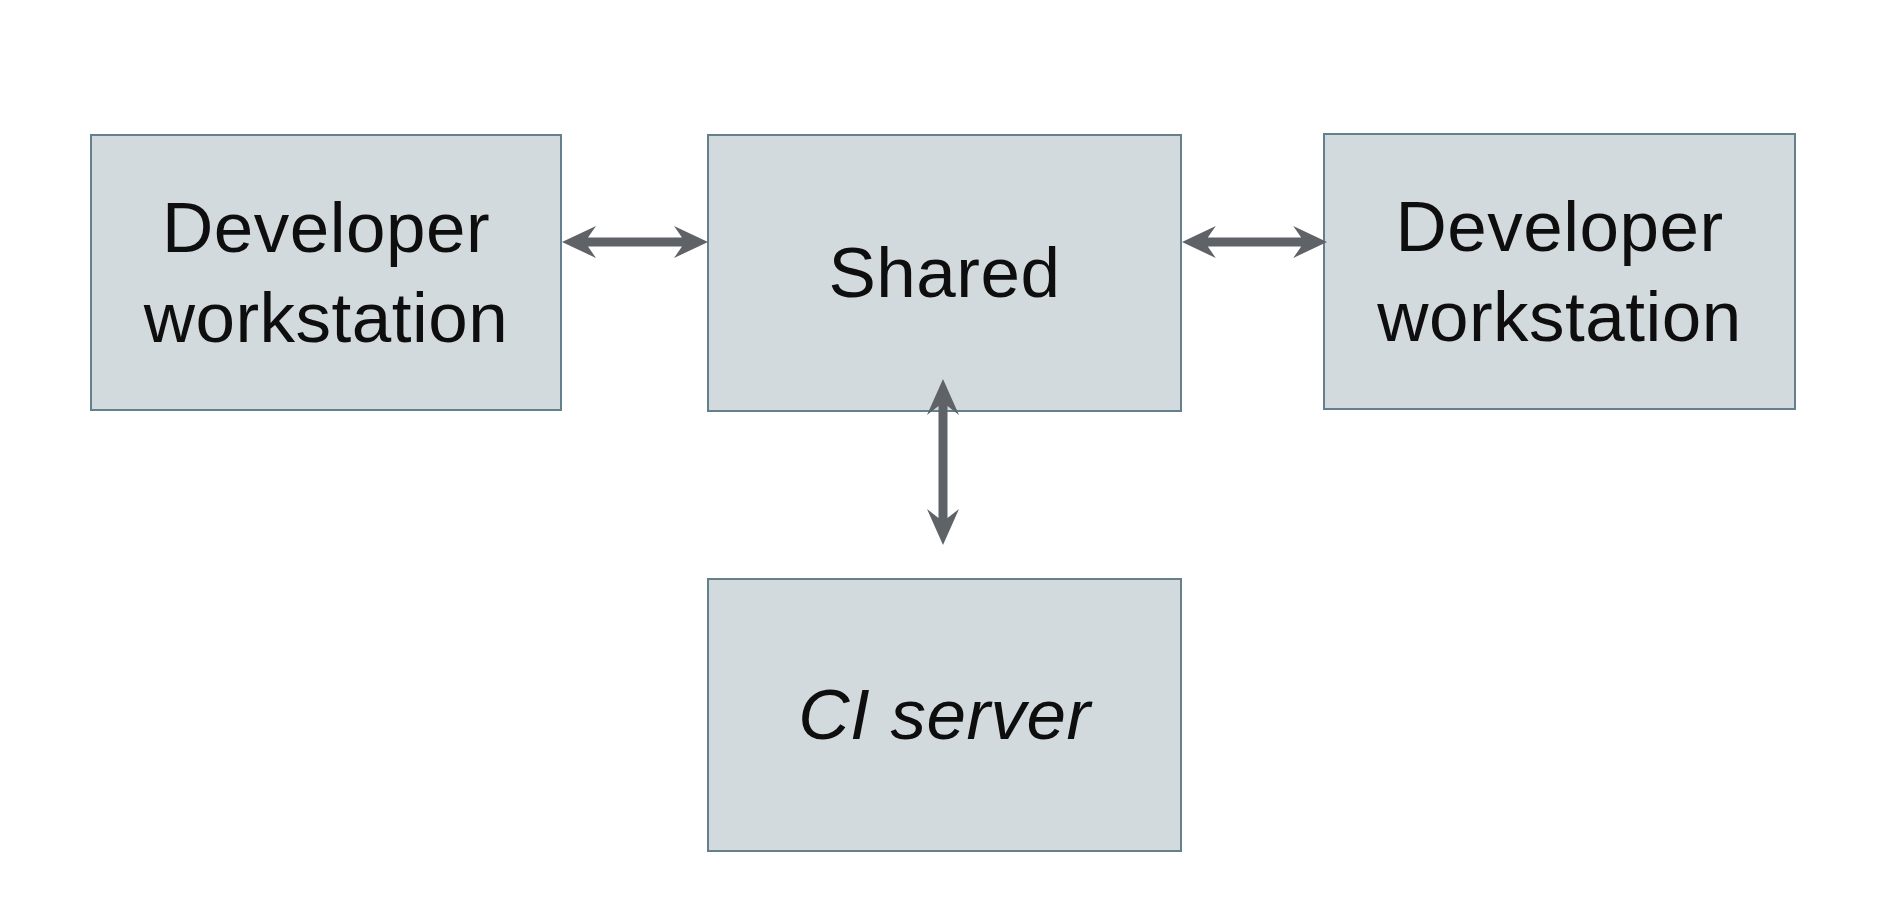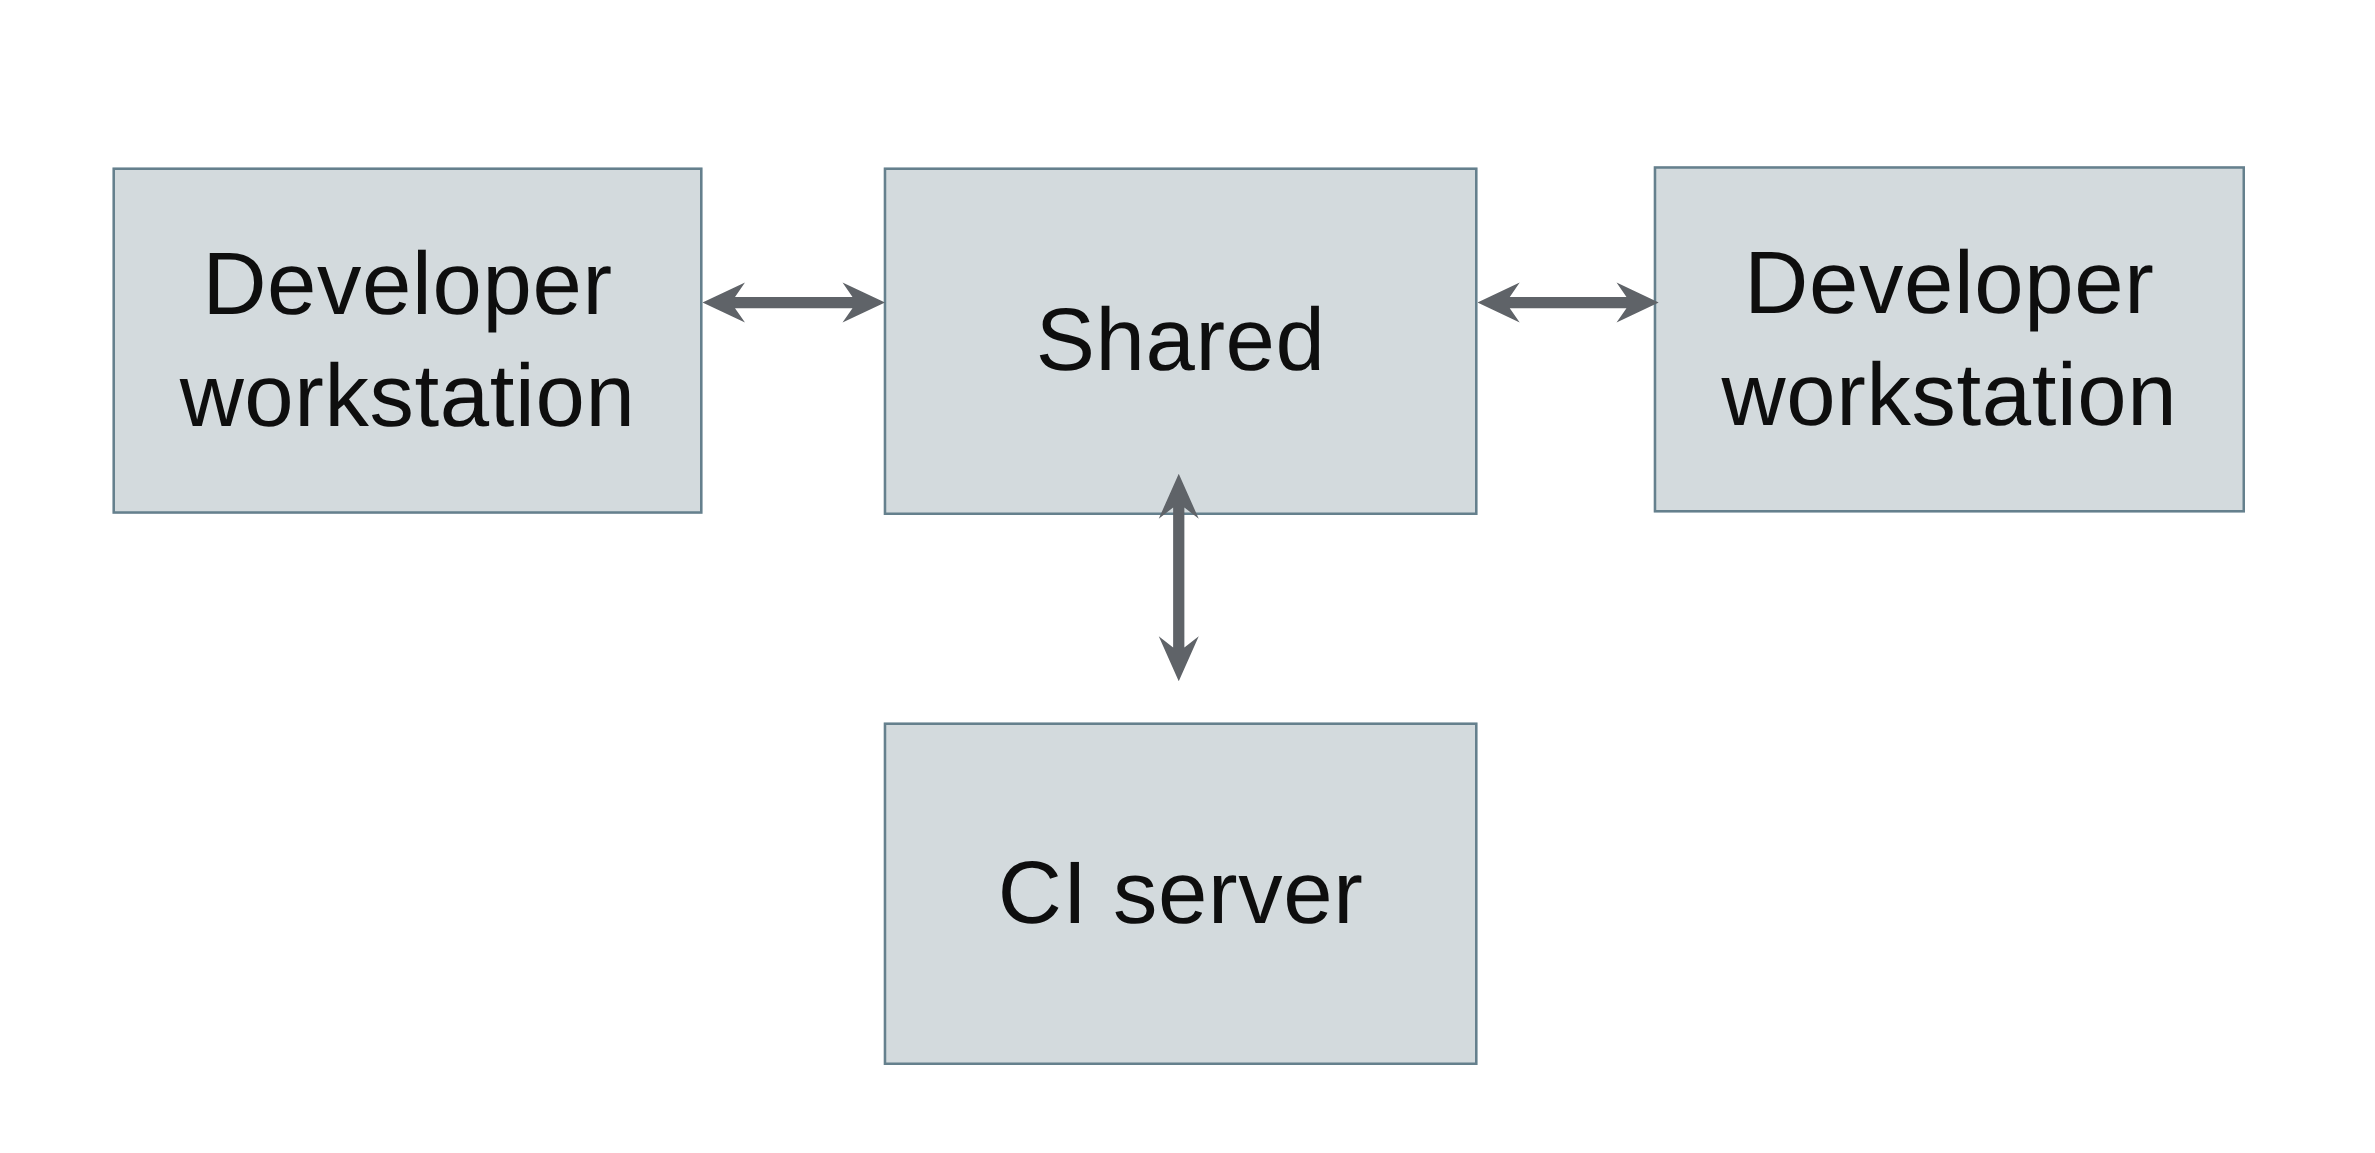--- a/index.html
+++ b/index.html
@@ -28,21 +28,21 @@
     color: #0e0e0e;
     font-size: 71px;
     line-height: 90px;
     letter-spacing: 0.5px;
     margin-top: 32px;
   }
   .node span { display: block; white-space: nowrap; }
   #node-dev-left    { left: 90px;   top: 102px; width: 472px; height: 277px; }
   #node-shared-cache{ left: 707px;  top: 102px; width: 475px; height: 278px; gap: 45px; }
   #node-dev-right   { left: 1323px; top: 101px; width: 473px; height: 277px; }
-  #node-ci-server   { left: 707px;  top: 546px; width: 475px; height: 274px; }
+  #node-ci-server   { left: 707px;  top: 546px; width: 475px; height: 274px; font-style: italic; }
   .arrow { position: absolute; }
   #arrow-left     { left: 562px;  top: 224px; width: 146px; height: 36px; }
   #arrow-right    { left: 1182px; top: 224px; width: 145px; height: 36px; }
   #arrow-vertical { left: 925px;  top: 379px; width: 36px;  height: 166px; }
   .arrow svg { display: block; width: 100%; height: 100%; }
 </style>
 </head>
 <body>
 
 <div class="canvas">

